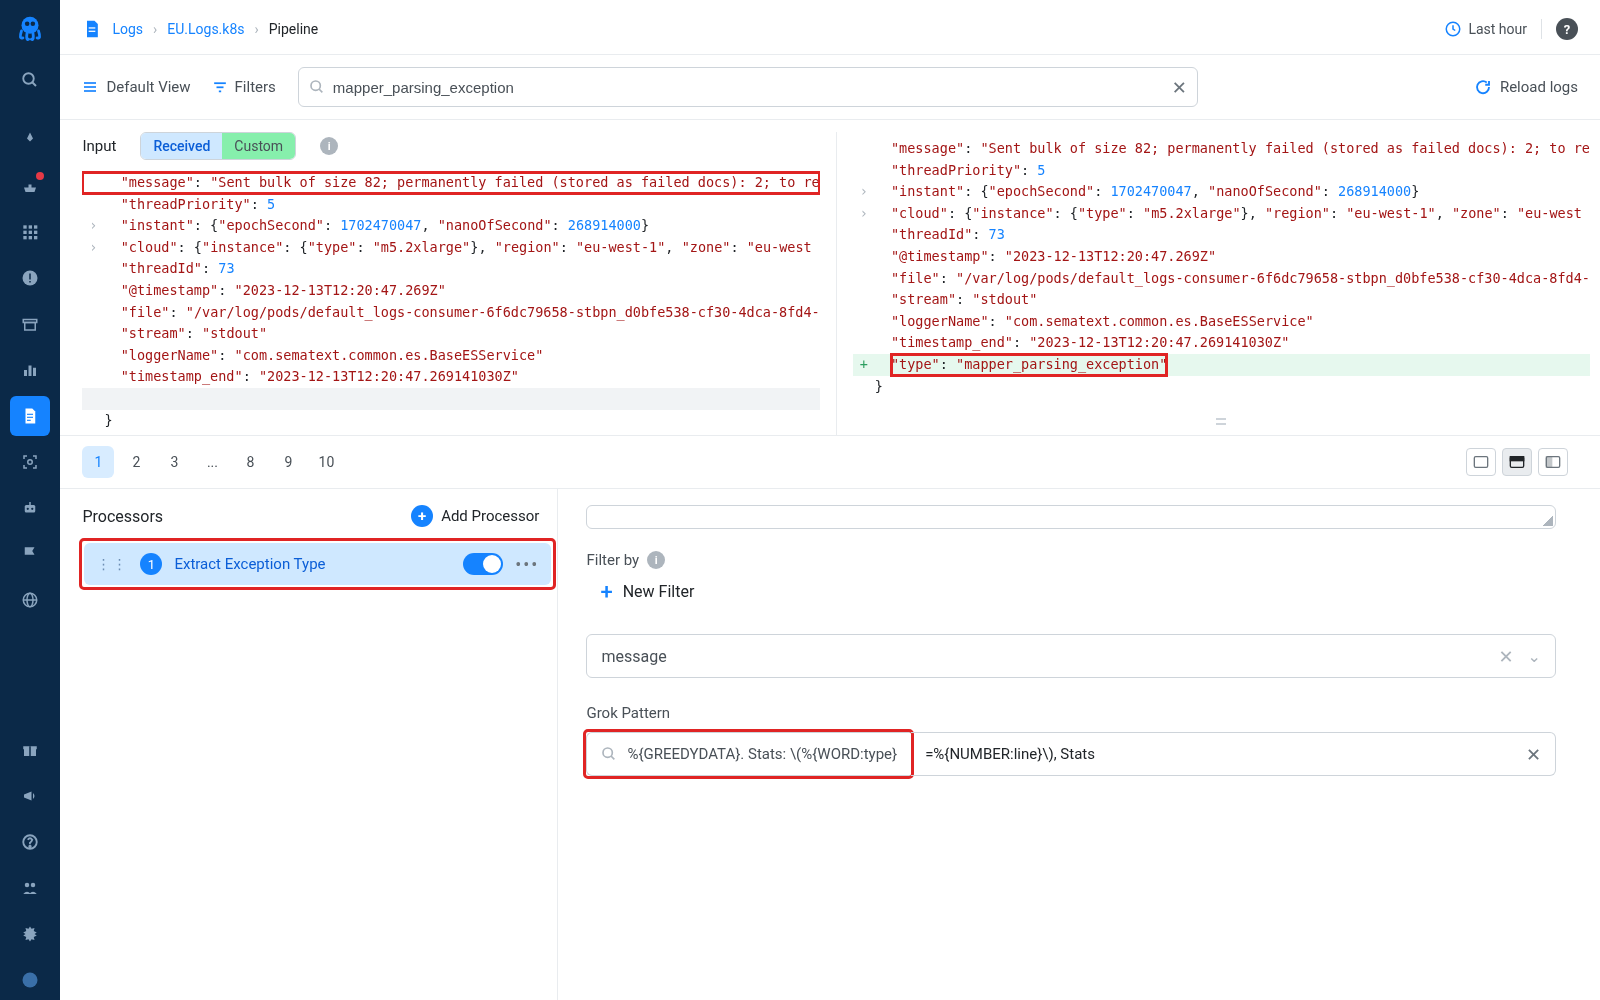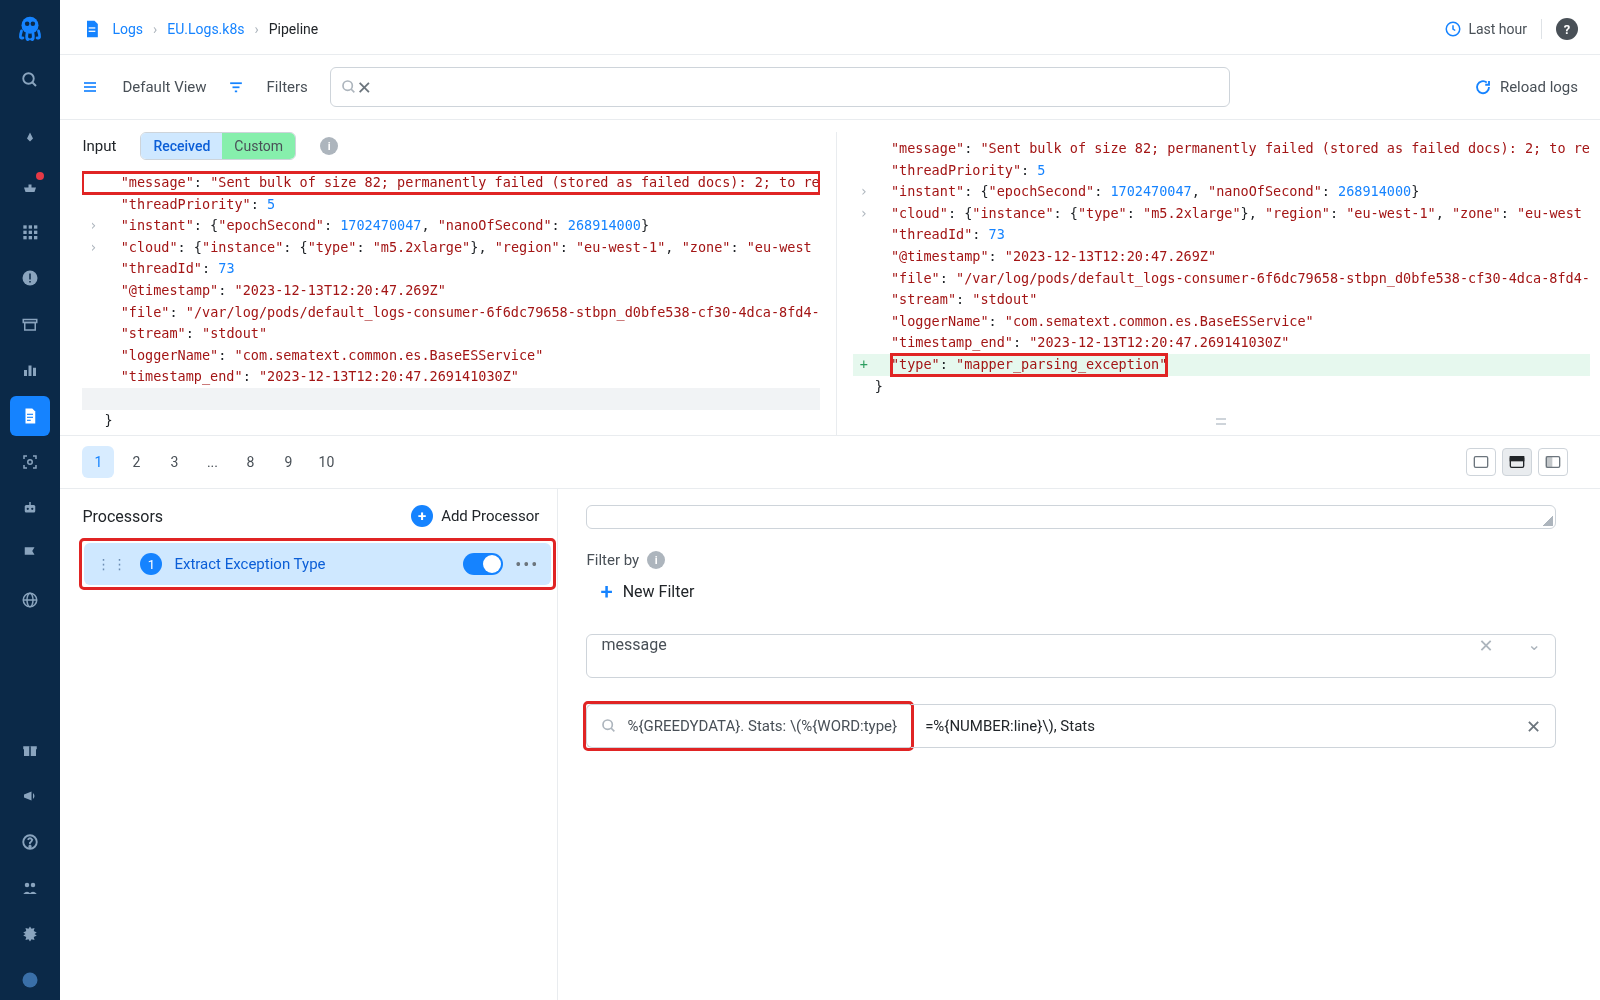--- a/index.html
+++ b/index.html
@@ -19,21 +19,21 @@
   .topbar .crumb-icon { color:#1583ff; }
   .topbar a.crumb { color:#1583ff; text-decoration:none; }
   .topbar .sep { color:#adb5bd; }
   .topbar .current { color:#212529; }
   .topbar .right { margin-left:auto; display:flex; align-items:center; gap:14px; color:#495057;}
   .topbar .time-range { display:flex; align-items:center; gap:6px; cursor:pointer; }
   .topbar .divider { width:1px; height:20px; background:#dee2e6; }
   .topbar .help { width:22px; height:22px; border-radius:50%; background:#495057; color:#fff; display:flex; align-items:center; justify-content:center; font-size:13px; font-weight:bold;}
   
   .toolbar { display:flex; align-items:center; padding: 12px 22px; gap:22px; border-bottom:1px solid #e9ecef;}
-  .toolbar .tbtn { display:flex; align-items:center; gap:24px; color:#495057; cursor:pointer; font-size:15px;}
+  .toolbar .tbtn { display:flex; align-items:center; gap:8px; color:#495057; cursor:pointer; font-size:15px;}
   .toolbar .tbtn .ticon { color:#1583ff; }
   .search-wrap { flex:1; max-width:900px; display:flex; align-items:center; border:1px solid #ced4da; border-radius:6px; padding:0 10px; height:40px; color:#adb5bd; }
   .search-wrap input { flex:1; border:none; outline:none; font-size:15px; color:#495057; }
   .search-wrap .clear { cursor:pointer; color:#6c757d; font-size:18px;}
   .reload { display:flex; align-items:center; gap:8px; color:#495057; cursor:pointer; margin-left:auto; font-size:15px;}
   .reload .ricon { color:#1583ff; }
   
   .compare { display:flex; padding: 12px 0 0 22px; gap:0; }
   .compare-col { flex:1; min-width:0; }
   .compare-col.left { border-right:1px solid #e9ecef; padding-right:16px;}
@@ -79,21 +79,21 @@
   .toggle { width:40px; height:22px; background:#1583ff; border-radius:11px; position:relative; cursor:pointer;}
   .toggle:after { content:""; position:absolute; right:2px; top:2px; width:18px; height:18px; background:#fff; border-radius:50%;}
   .dots { color:#6c757d; cursor:pointer; font-size:18px; letter-spacing:2px;}
   
   .cfg-col { flex:1; padding:16px 44px 16px 28px;}
   .resize-stub { border:1px solid #ced4da; border-radius:6px; height:24px; margin-bottom:22px; position:relative;}
   .resize-stub:after { content:""; position:absolute; right:2px; bottom:2px; width:10px; height:10px; background:linear-gradient(135deg, transparent 50%, #adb5bd 50%);}
   .lblrow { display:flex; align-items:center; gap:8px; margin-bottom:10px; color:#495057; font-size:15px;}
   .new-filter { display:flex; align-items:center; gap:10px; color:#212529; cursor:pointer; margin:6px 0 30px 14px; font-size:16px;}
   .new-filter .nplus { color:#1583ff; font-size:22px; font-weight:500;}
-  .field { border:1px solid #ced4da; border-radius:6px; height:44px; display:flex; padding:0 14px; color:#495057; font-size:16px; margin-bottom:26px;gap:20px;}
+  .field { border:1px solid #ced4da; border-radius:6px; height:44px; display:flex; align-items:center; padding:0 14px; color:#495057; font-size:16px; margin-bottom:26px;}
   .field .fx { margin-left:auto; color:#adb5bd; cursor:pointer; font-size:18px;}
   .field .chev { color:#adb5bd; margin-left:14px;}
   .grok-wrap { outline:3px solid #e02424; display:inline-block; border-radius:2px;}
   .grok-field { border:1px solid #ced4da; border-radius:6px; height:44px; display:flex; align-items:center; padding:0 14px; color:#495057; font-size:15px; width:100%; }
   .grok-container { display:flex; align-items:center; }
   .grok-rest { flex:1; border:1px solid #ced4da; border-left:none; border-radius:0 6px 6px 0; height:44px; display:flex; align-items:center; padding:0 14px; font-size:15px;}
   .grok-rest .fx { margin-left:auto; color:#6c757d; cursor:pointer; font-size:18px;}
   .section-label { color:#495057; font-size:15px; margin-bottom:10px;}
   .drag-handle { width:10px; height:28px; display:flex; flex-direction:column; justify-content:center; gap:3px; margin:8px auto 0; }
   .drag-handle span { height:2px; background:#ced4da;}
@@ -285,20 +285,21 @@
               <rect x="10" y="18" width="4" height="3"></rect>
             </svg>
           </span>
         <span>Filters</span>
       </div>
       <div class="search-wrap">
         <svg width="16" height="16" viewBox="0 0 24 24" fill="none" stroke="#adb5bd" stroke-width="2.5">
             <circle cx="10" cy="10" r="7"></circle>
             <line x1="20" y1="20" x2="15" y2="15"></line>
           </svg>
+        <input value="mapper_parsing_exception" style="margin-left: 8px;">
         <span class="clear">✕</span>
       </div>
       <div class="reload">
         <span class="ricon">
             <svg width="18" height="18" viewBox="0 0 24 24" fill="none" stroke="currentColor" stroke-width="2.5">
               <path d="M20 12 A8 8 0 1 1 17 6"></path>
               <path d="M20 4 V9 H15"></path>
             </svg>
           </span>
         <span>Reload logs</span>
@@ -487,20 +488,21 @@
           <span class="nplus">+</span>
           <span>New Filter</span>
         </div>
 
         <div class="field">
           <span>message</span>
           <span class="fx">✕</span>
           <span class="chev">⌄</span>
         </div>
 
+        <div class="section-label">Grok Pattern</div>
         <div class="grok-container">
           <div class="grok-wrap">
             <div class="grok-field" style="border-radius:6px 0 0 6px; border-right:none;">
               <svg width="16" height="16" viewBox="0 0 24 24" fill="none" stroke="#adb5bd" stroke-width="2.5">
                   <circle cx="10" cy="10" r="7"></circle>
                   <line x1="20" y1="20" x2="15" y2="15"></line>
                 </svg>
               <span style="margin-left:10px">%{GREEDYDATA}. Stats: \(%{WORD:type}</span>
             </div>
           </div>

